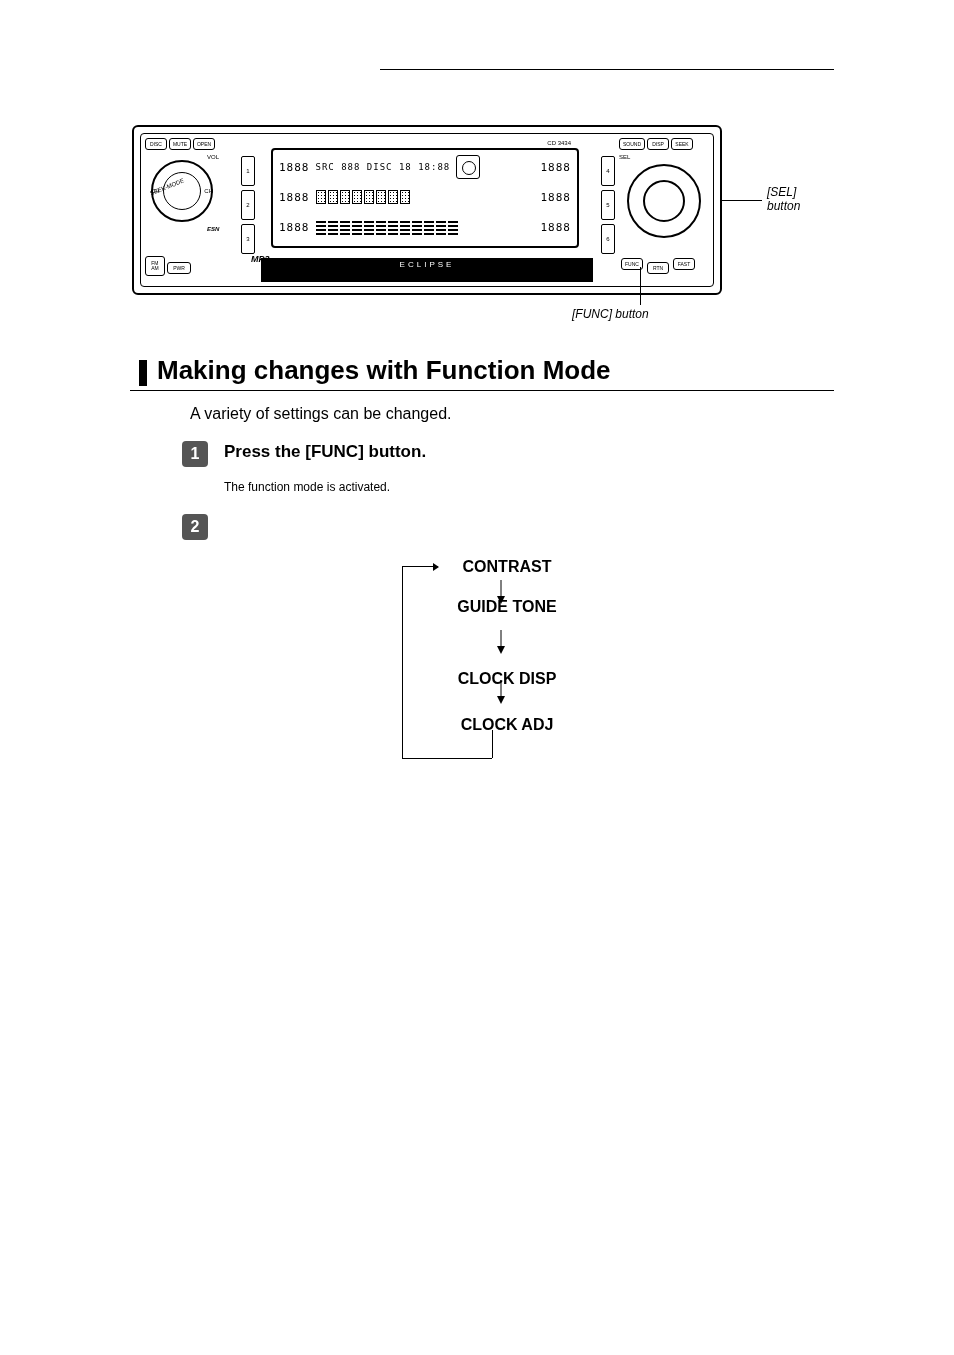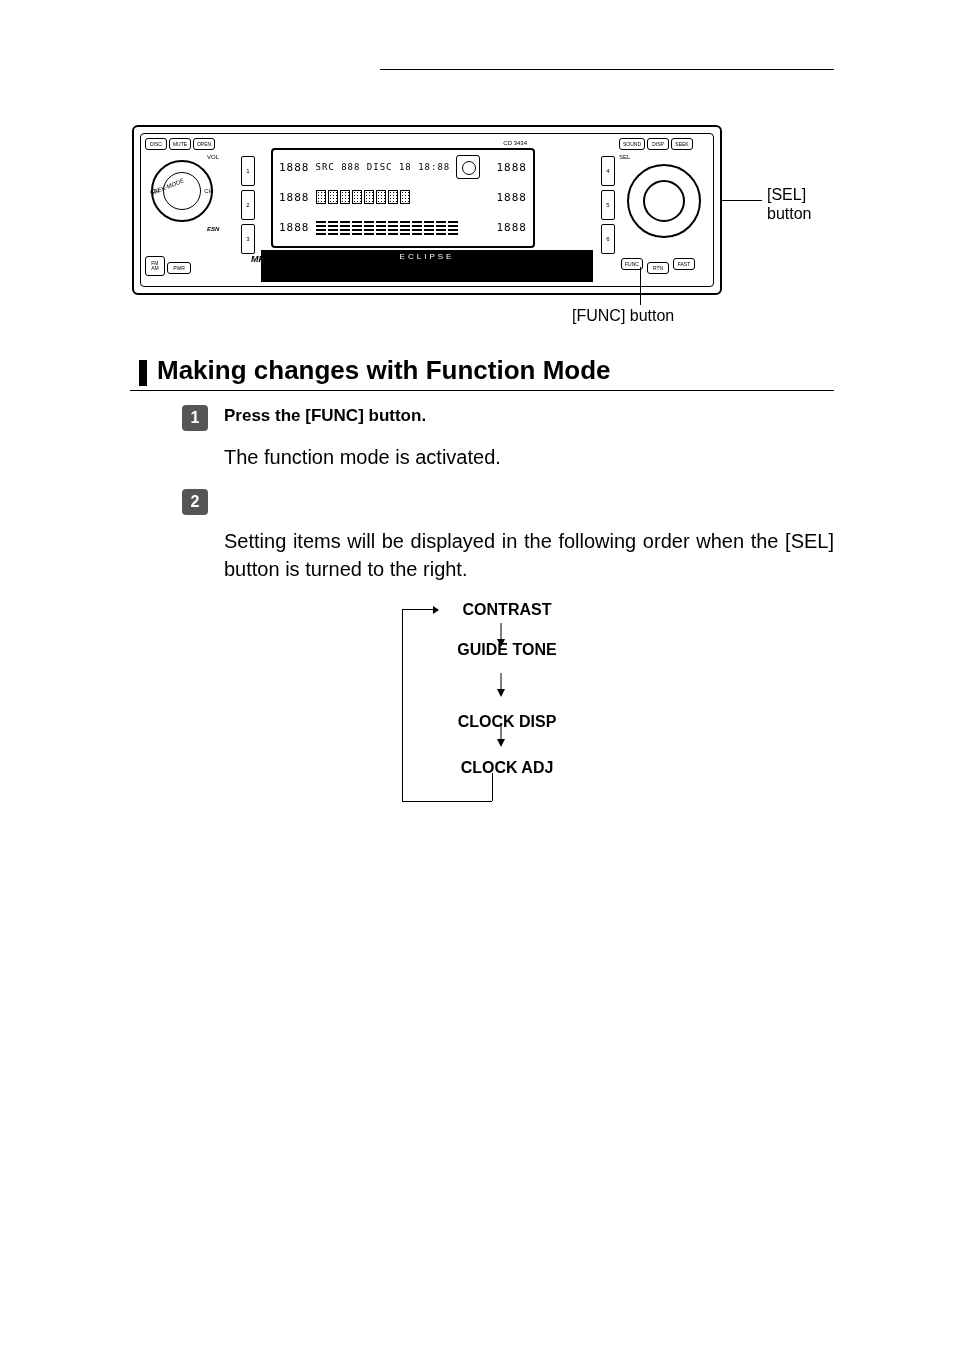--- a/index.html
+++ b/index.html
@@ -32,53 +32,53 @@
   .left-panel { position: absolute; left: 4px; top: 4px; width: 90px; height: 148px; }
   .tiny-label { font-size: 6px; position: absolute; }
   .small-btn { position: absolute; border: 1px solid #000; border-radius: 3px; font-size: 5px; display:flex; align-items:center; justify-content:center; background:#fff; }
   .dial { position: absolute; border: 2px solid #000; border-radius: 50%; }
   .dial-inner { position: absolute; border: 1px solid #000; border-radius: 50%; }
 
   .preset-col { position: absolute; top: 22px; width: 14px; }
   .preset-col .pbtn { width:14px; height:30px; border:1px solid #000; border-radius:2px; margin-bottom:4px; font-size:6px; display:flex; align-items:center; justify-content:center; }
 
   .screen {
-    position: absolute; left: 130px; top: 14px; width: 264px; height: 100px;
+    position: absolute; left: 130px; top: 14px; width: 308px; height: 100px;
     border: 2px solid #000; border-radius: 4px;
   }
   .seg-row { position: absolute; left: 6px; right: 6px; height: 26px; display: flex; align-items: center; gap: 6px; }
   .seg { font-family: monospace; font-size: 11px; letter-spacing: 1px; }
   .bars { display:flex; gap:2px; }
   .bars span { display:inline-block; width:10px; height:16px; background: repeating-linear-gradient(0deg,#000 0 2px,#fff 2px 4px); }
   .dotgrid { display:flex; gap:2px; }
   .dotgrid span { display:inline-block; width:10px; height:14px; background: radial-gradient(#000 30%, transparent 31%) 0 0/3px 3px; border:1px solid #000;}
   .sun { width:24px; height:24px; border:1px solid #000; border-radius:3px; position:relative; }
   .sun::after{ content:""; position:absolute; left:5px; top:5px; width:12px; height:12px; border:1px solid #000; border-radius:50%; }
 
   .right-panel { position: absolute; right: 4px; top: 4px; width: 90px; height: 148px; }
   .right-dial { position:absolute; left:8px; top:26px; width:74px; height:74px; border:2px solid #000; border-radius:50%; }
   .right-dial::after { content:""; position:absolute; left:14px; top:14px; right:14px; bottom:14px; border:2px solid #000; border-radius:50%; }
 
   .callout-line-h { position:absolute; border-top:1px solid #000; }
-  .callout-label { position:absolute; font-size:16px; white-space:nowrap; }
+  .callout-label { position:absolute; font-size:12px; white-space:nowrap;font-style:italic; }
 
   .section-title-wrap { margin: 20px 0 14px 0; border-bottom: 1px solid #000; padding-bottom: 4px; display:flex; align-items:flex-end;padding-left:9px; }
   .title-bar { display:inline-block; width: 8px; height: 26px; background:#000; margin-right: 10px; }
   .section-title { font-size: 26px; font-weight: bold; }
 
   .intro { font-size: 16px; margin: 12px 0 18px 60px; }
 
   .step { display:flex; align-items:flex-start; gap: 16px; margin: 0 0 12px 52px; }
   .step-badge {
     width: 26px; height: 26px; background:#555; color:#fff; border-radius:4px;
     display:flex; align-items:center; justify-content:center; font-weight:bold; font-size:16px; flex:0 0 auto;
   }
   .step-text { font-size: 17px; line-height: 1.35; }
   .step-instr { font-weight: bold; }
-  .step-detail { font-size: 20px; margin: 10px 0 18px 94px; line-height:1.4; text-align: justify; }
+  .step-detail { font-size: 12px; margin: 10px 0 18px 94px; line-height:1.4; text-align: justify; }
 
   .flow { margin: 18px 0 0 0; display:flex; justify-content:center; }
   .flow-inner { position:relative; width: 200px; height: 210px; font-weight: bold; }
   .flow-item { position:absolute; left: 50px; width: 150px; font-size: 16px; text-align:center; }
   .flow-arrow { position:absolute; left: 115px; width: 1px; }
   .flow-arrow svg { display:block; }
   .flow-left-line { position:absolute; left: 20px; top: 8px; width: 1px; height: 192px; background:#000; }
   .flow-left-top { position:absolute; left:20px; top:8px; width: 36px; height:1px; background:#000; }
   .flow-left-top::after{ content:""; position:absolute; right:-1px; top:-3px; border-left:6px solid #000; border-top:4px solid transparent; border-bottom:4px solid transparent; }
   .flow-left-bot { position:absolute; left:20px; top:200px; width: 90px; height:1px; background:#000; }
@@ -173,21 +173,21 @@
                 <span></span>
                 <span></span>
                 <span></span>
                 <span></span>
                 <span></span>
               </div>
             <span class="seg" style="margin-left:auto">1888</span>
           </div>
         </div>
 
-        <div style="position:absolute;left:120px;right:120px;bottom:4px;height:32px;background:#000;color:#fff;font-size:8px;letter-spacing:3px;text-align:center;line-height:14px">
+        <div style="position:absolute;left:120px;right:120px;bottom:4px;height:24px;background:#000;color:#fff;font-size:8px;letter-spacing:3px;text-align:center;line-height:14px">
           <span>ECLIPSE</span>
         </div>
 
         <div class="preset-col" style="left:460px">
           <div class="pbtn">
               <span>4</span>
             </div>
           <div class="pbtn">
               <span>5</span>
             </div>
@@ -228,31 +228,31 @@
 
     <div style="position:absolute;left:508px;top:142px;width:1px;height:38px;background:#000"></div>
     <div class="callout-label" style="left:440px; top:182px">[FUNC] button</div>
   </div>
 
   <div class="section-title-wrap">
     <span class="title-bar"></span>
     <h1 class="section-title">Making changes with Function Mode</h1>
   </div>
 
+  <p class="intro">A variety of settings can be changed.</p>
 
   <div class="step">
     <div class="step-badge">1</div>
     <div class="step-text step-instr">Press the [FUNC] button.</div>
   </div>
   <p class="step-detail">The function mode is activated.</p>
 
   <div class="step">
     <div class="step-badge">2</div>
   </div>
-  <p class="step-detail">Setting items will be displayed in the following order when the [SEL] button is turned to the right.</p>
 
   <div class="flow">
     <div class="flow-inner">
       <div class="flow-left-line"></div>
       <div class="flow-left-top"></div>
       <div class="flow-left-bot"></div>
 
       <div class="flow-item" style="top:0">CONTRAST</div>
       <div class="flow-arrow" style="top:22px">
         <svg width="8" height="24">

